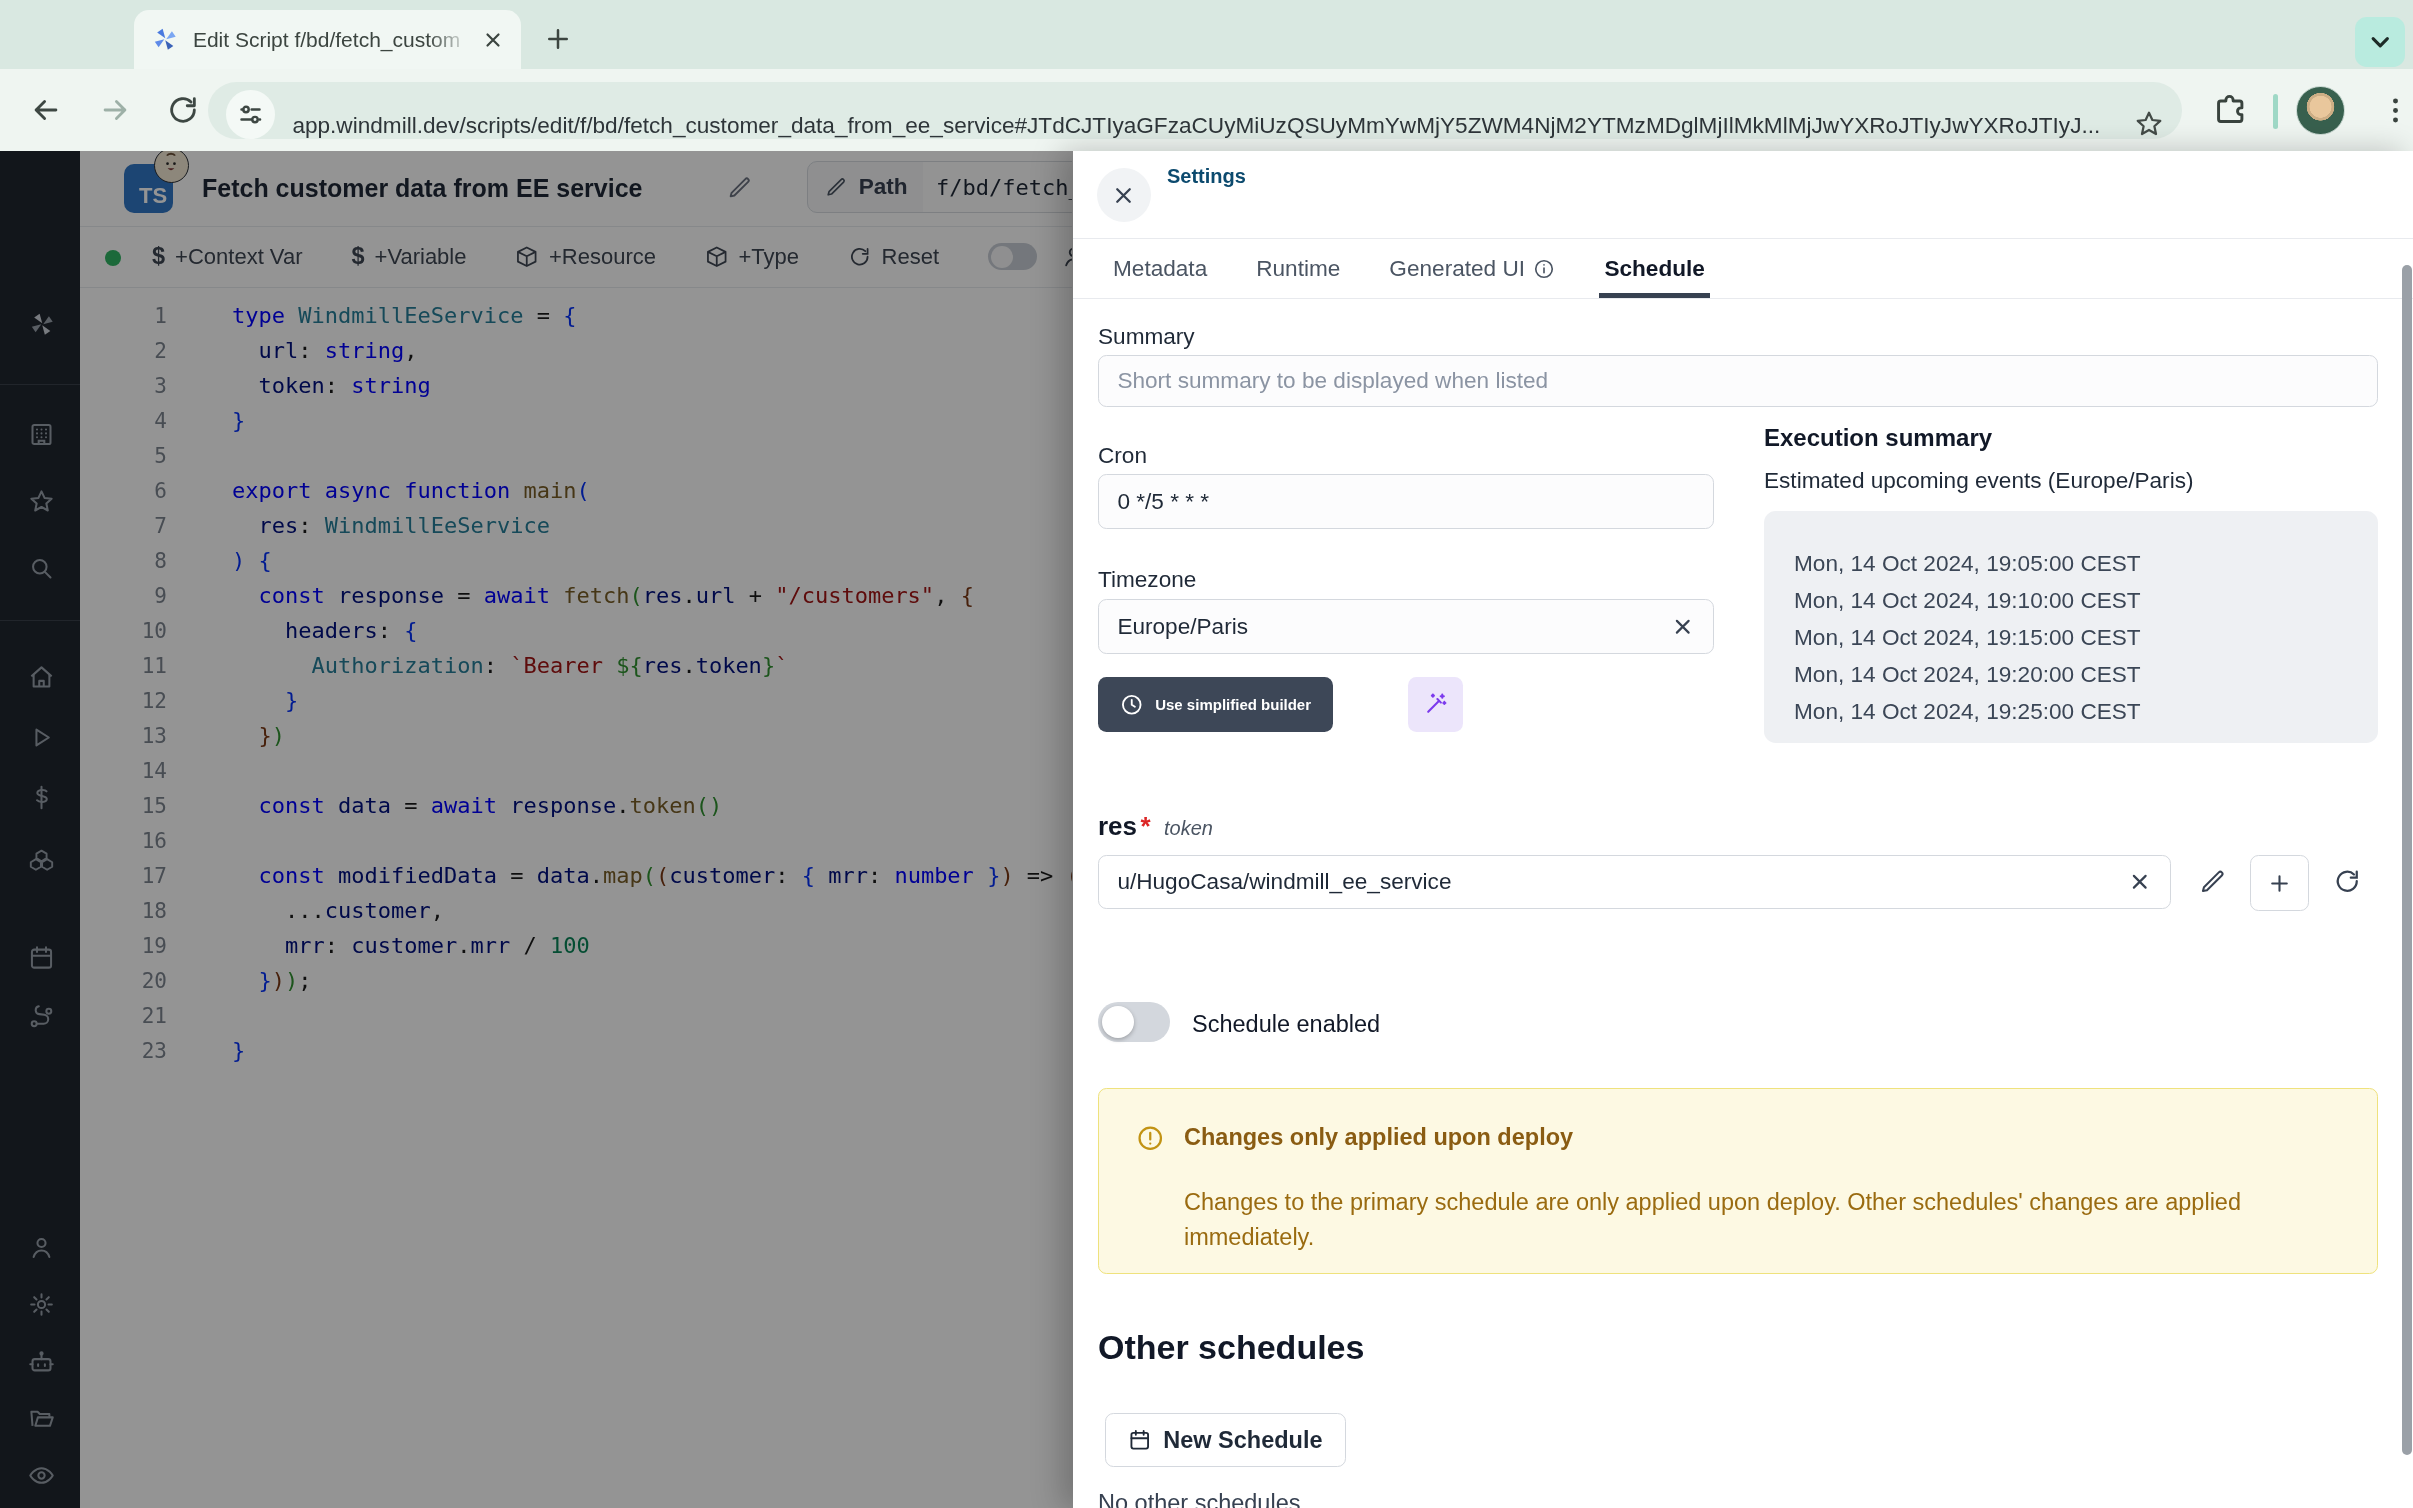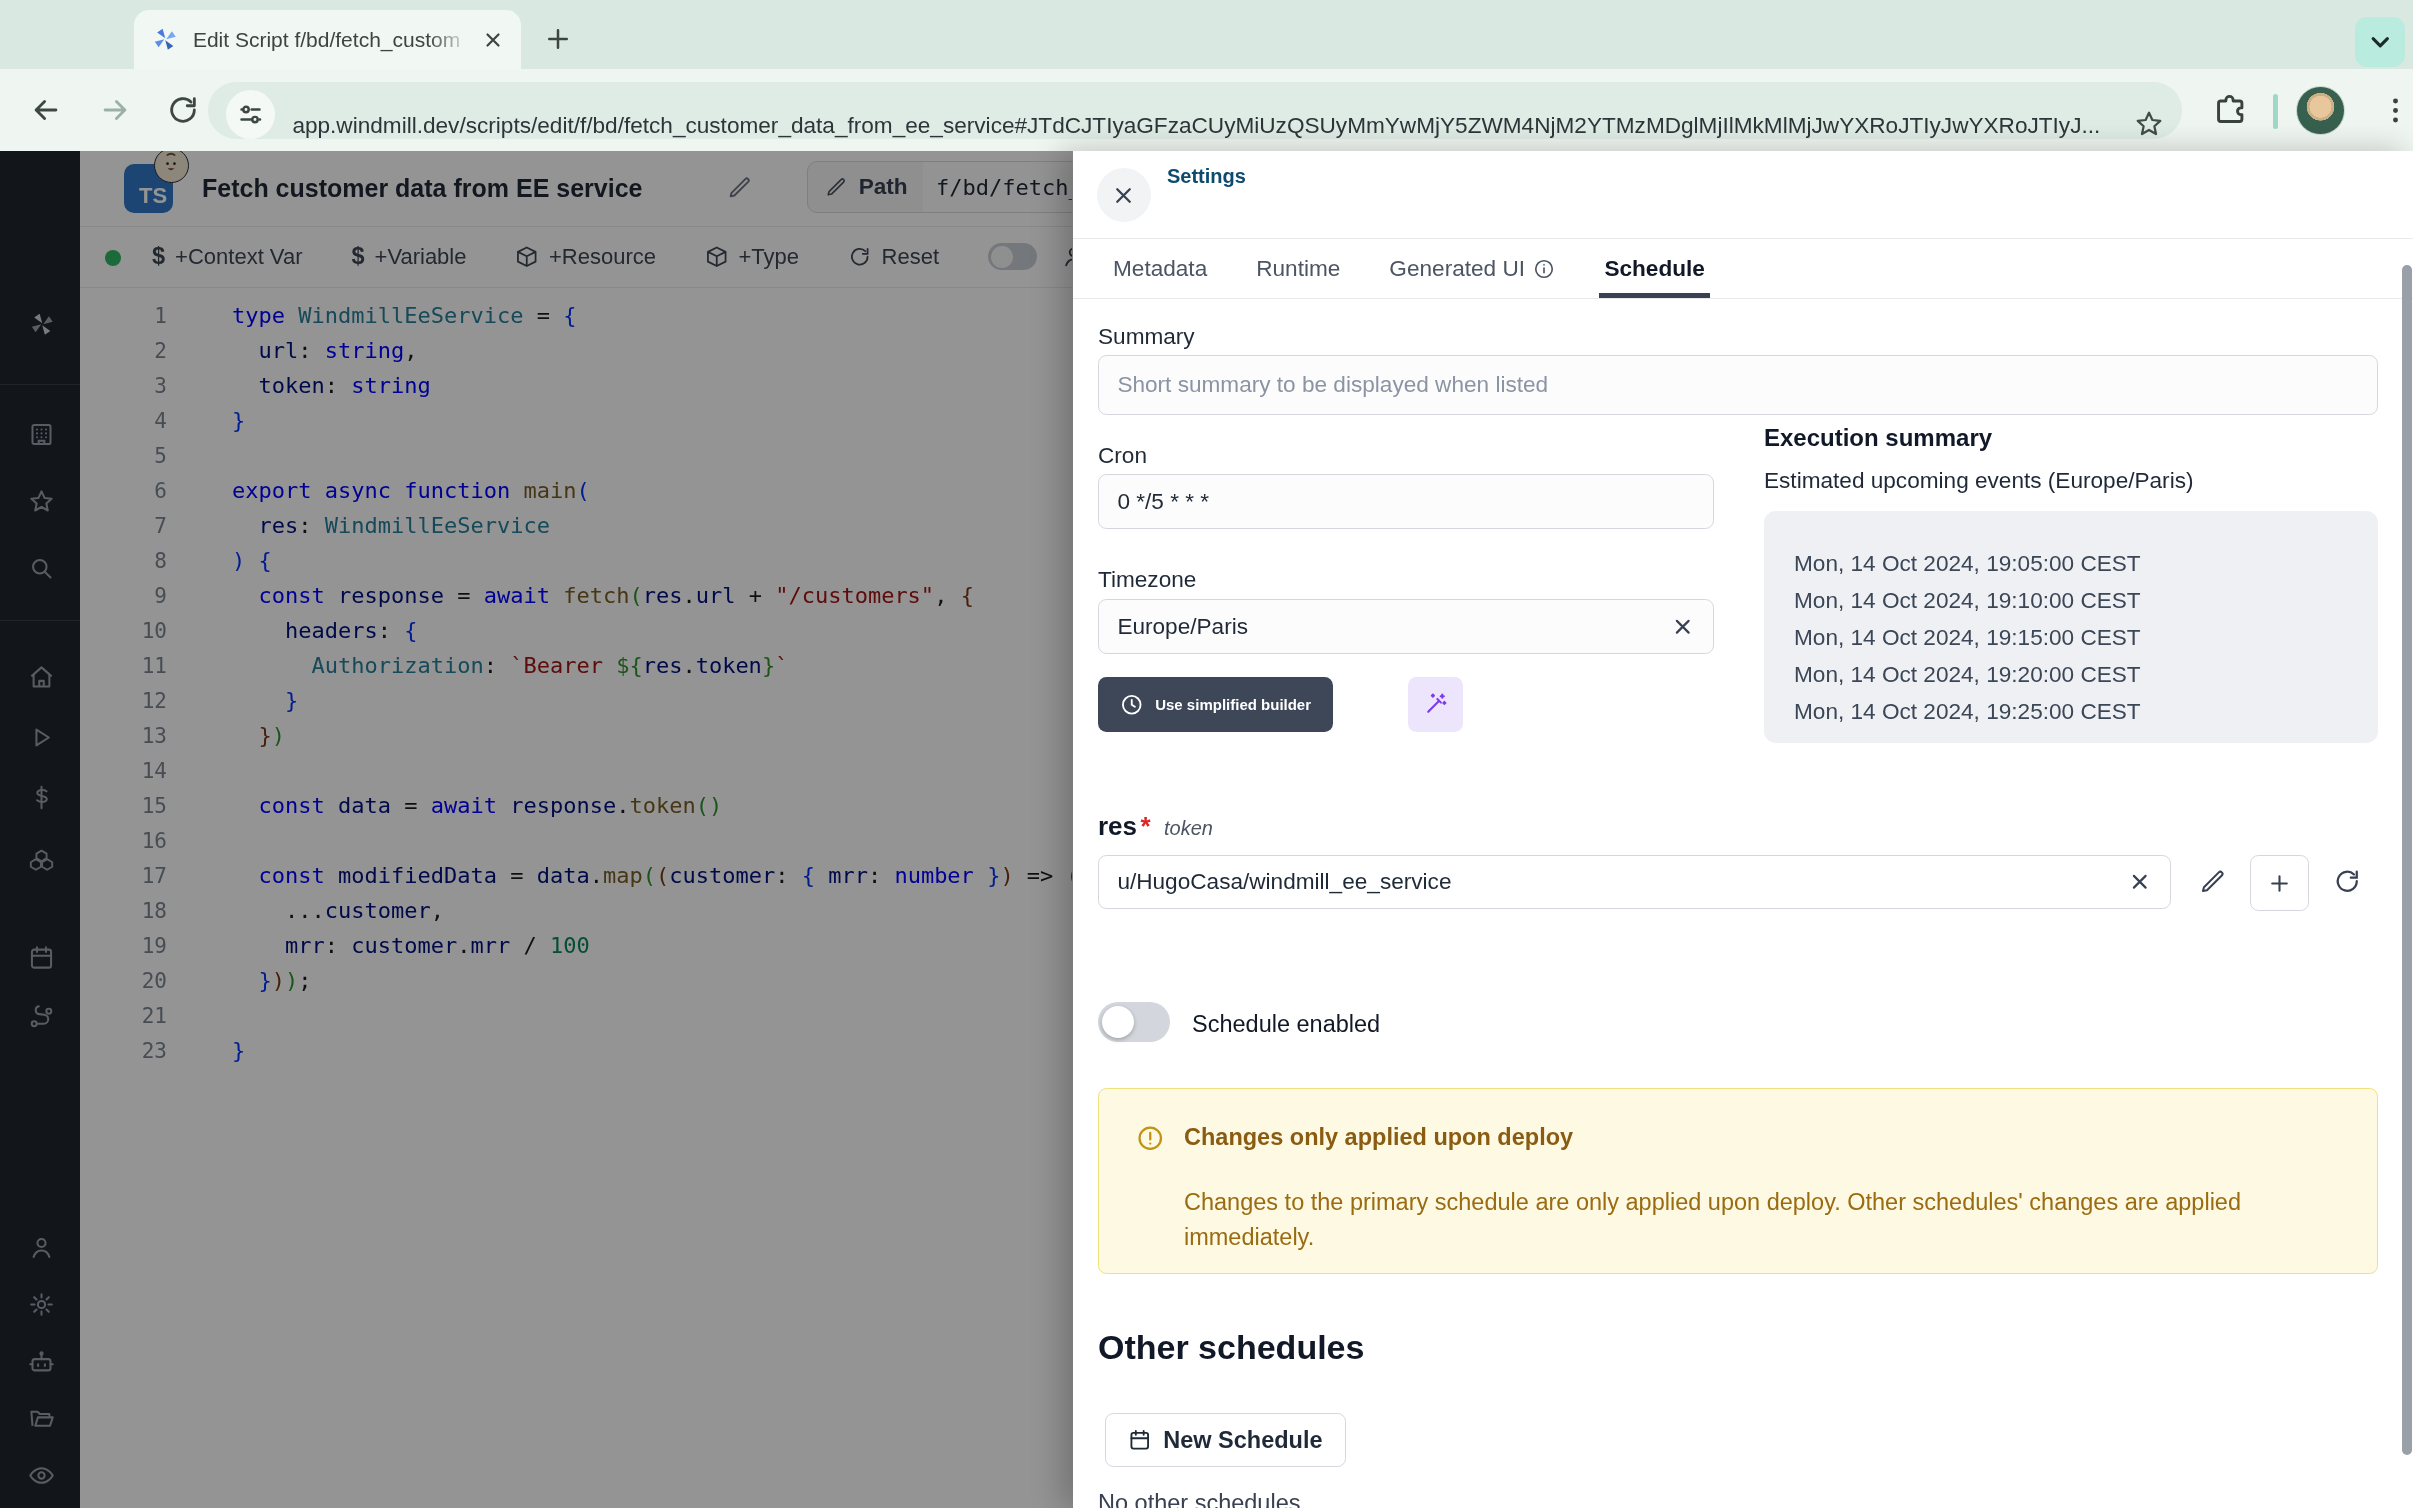--- a/index.html
+++ b/index.html
@@ -496,21 +496,21 @@
             <svg width="22" height="22" viewBox="0 0 24 24" fill="none" stroke="currentColor" stroke-width="1.8" stroke-linecap="round">
                 <circle cx="12" cy="12" r="9"></circle>
                 <path d="M12 11v5M12 7.5h.01"></path>
               </svg>
           </span>
         </span>
         <span class="dw-tab active">Schedule</span>
       </div>
 
       <div class="lbl" style="position:absolute;left:25px;top:173px;">Summary</div>
-      <div class="inp" style="left:25px;top:204px;width:1280px;height:60px;">
+      <div class="inp" style="left:25px;top:204px;width:1280px;height:52px;">
         <span class="ph">Short summary to be displayed when listed</span>
       </div>
 
       <div class="lbl" style="position:absolute;left:25px;top:292px;">Cron</div>
       <div class="inp" style="left:25px;top:323px;width:616px;height:55px;">
         <span>0 */5 * * *</span>
       </div>
 
       <div class="lbl" style="position:absolute;left:25px;top:416px;">Timezone</div>
       <div class="inp" style="left:25px;top:448px;width:616px;height:55px;">

